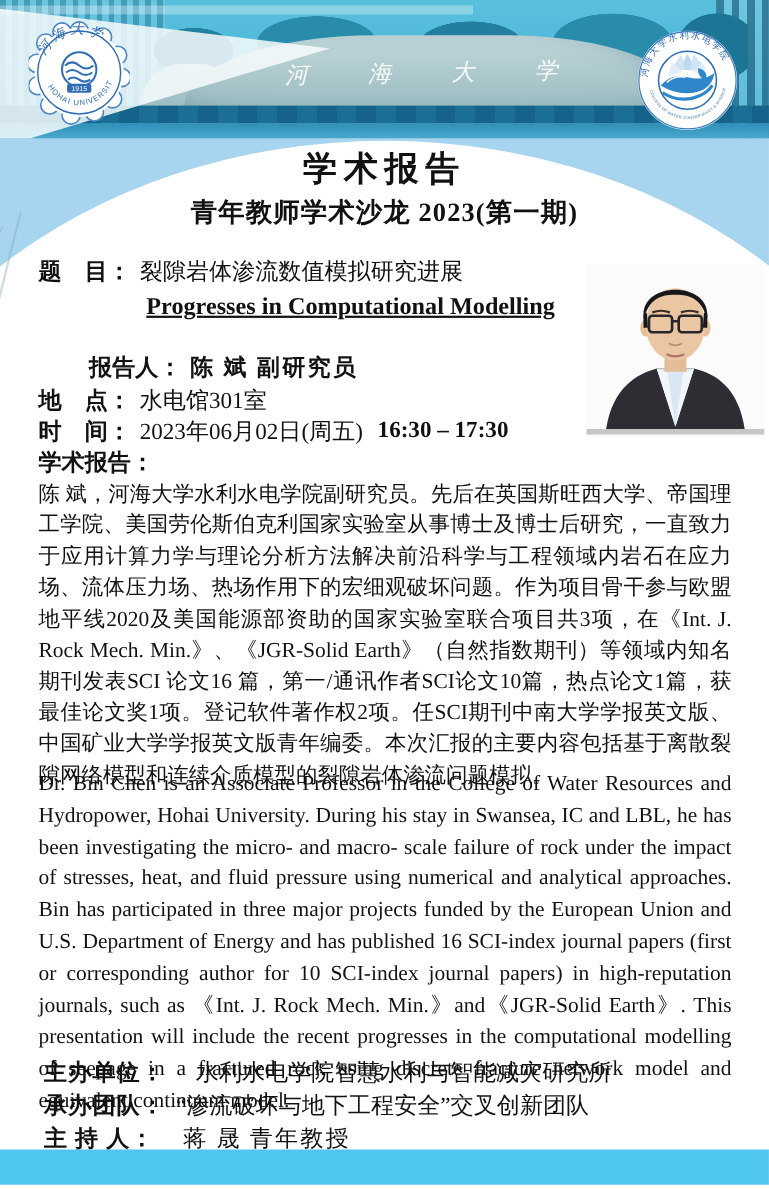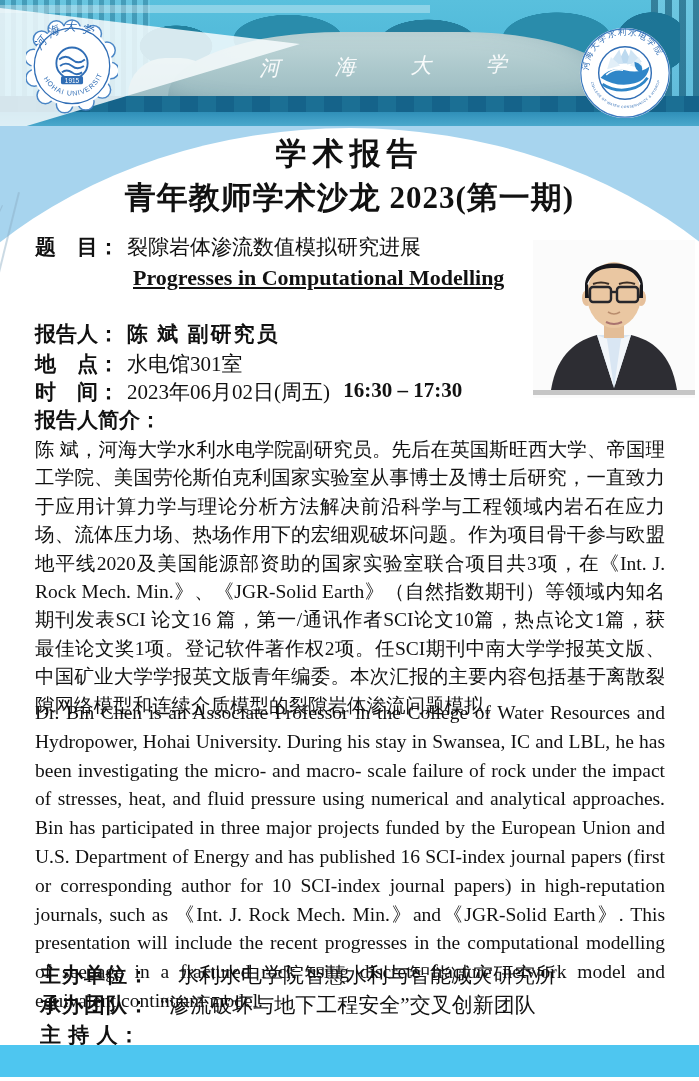--- a/index.html
+++ b/index.html
@@ -47,30 +47,30 @@
       transform:rotate(24deg);transform-origin:top left;}
 
   
   .logo-left{position:absolute;left:26px;top:15px;width:92px;height:100px;}
   .logo-right{position:absolute;left:578px;top:26px;width:94px;height:94px;}
 
   
   .title{position:absolute;left:0;top:133px;width:699px;text-align:center;
       font-size:31px;font-weight:700;letter-spacing:6px;}
   .subtitle{position:absolute;left:0;top:177px;width:699px;text-align:center;
-      font-size:31px;font-weight:700;letter-spacing:1px;}
+      font-size:24px;font-weight:700;letter-spacing:1px;}
 
   
   .row{position:absolute;left:35px;font-size:21px;display:flex;}
   .row .lbl{font-weight:700;flex:0 0 auto;white-space:pre;}
   .row .val{white-space:pre;}
   .row-topic{top:233px;font-family:Liberation Mono, monospace;}
   .row-topic .val{margin-left:8px;}
   .topic-en{position:absolute;left:133px;top:264px;font-weight:700;font-size:22px;line-height:28px;text-decoration:underline;}
-  .row-speaker{top:320px;}
+  .row-speaker{top:320px;margin-left:46px;}
   .row-speaker .val{margin-left:8px;font-weight:700;letter-spacing:2px;}
   .row-venue{top:350px;}
   .row-venue .val{margin-left:8px;}
   .row-time{top:378px;}
   .row-time .val{margin-left:8px;}
   .row-time .bold{font-weight:700;font-family:Liberation Serif, serif;}
   .bio-label{position:absolute;left:35px;top:406px;font-size:21px;font-weight:700;}
 
   .bio-cn{position:absolute;left:35px;top:436px;width:630px;font-size:19.5px;line-height:28.4px;
       text-align:justify;text-justify:inter-ideograph;}
@@ -193,21 +193,21 @@
   </div>
   <div class="row row-venue">
     <span class="lbl">地　点：</span>
     <span class="val">水电馆301室</span>
   </div>
   <div class="row row-time">
     <span class="lbl">时　间：</span>
     <span class="val">2023年06月02日(周五) </span>
     <span class="val bold">16:30 – 17:30</span>
   </div>
-  <div class="bio-label">报告人简介：</div>
+  <div class="bio-label">学术报告：</div>
 
   <svg class="photo" viewBox="0 0 162 158">
     <rect width="162" height="158" fill="#fbfbfb"></rect>
     <rect y="150" width="162" height="5" fill="#c6c6c6"></rect>
     <path d="M18,150 C24,112 46,100 64,95 L98,95 C118,100 138,112 144,150 Z" fill="#2d2d33"></path>
     <path d="M64,95 L81,148 L98,95 Z" fill="#d9e6f3"></path>
     <path d="M64,95 L81,148 L74,99 Z" fill="#f2f6fa"></path>
     <path d="M98,95 L81,148 L88,99 Z" fill="#f2f6fa"></path>
     <rect x="71" y="78" width="20" height="20" fill="#e3bd97"></rect>
     <ellipse cx="54" cy="58" rx="5" ry="8" fill="#e6c09b"></ellipse>
@@ -231,16 +231,17 @@
   <div class="foot-row foot-1">
     <span class="lbl">主办单位：</span>
     <span class="val">水利水电学院智慧水利与智能减灾研究所</span>
   </div>
   <div class="foot-row foot-2">
     <span class="lbl">承办团队：</span>
     <span class="val">“渗流破坏与地下工程安全”交叉创新团队</span>
   </div>
   <div class="foot-row foot-3">
     <span class="lbl">主 持 人：</span>
+    <span class="val">蒋 晟 青年教授</span>
   </div>
 
   <div class="bottom-bar"></div>
 </div>
 
 </body></html>

